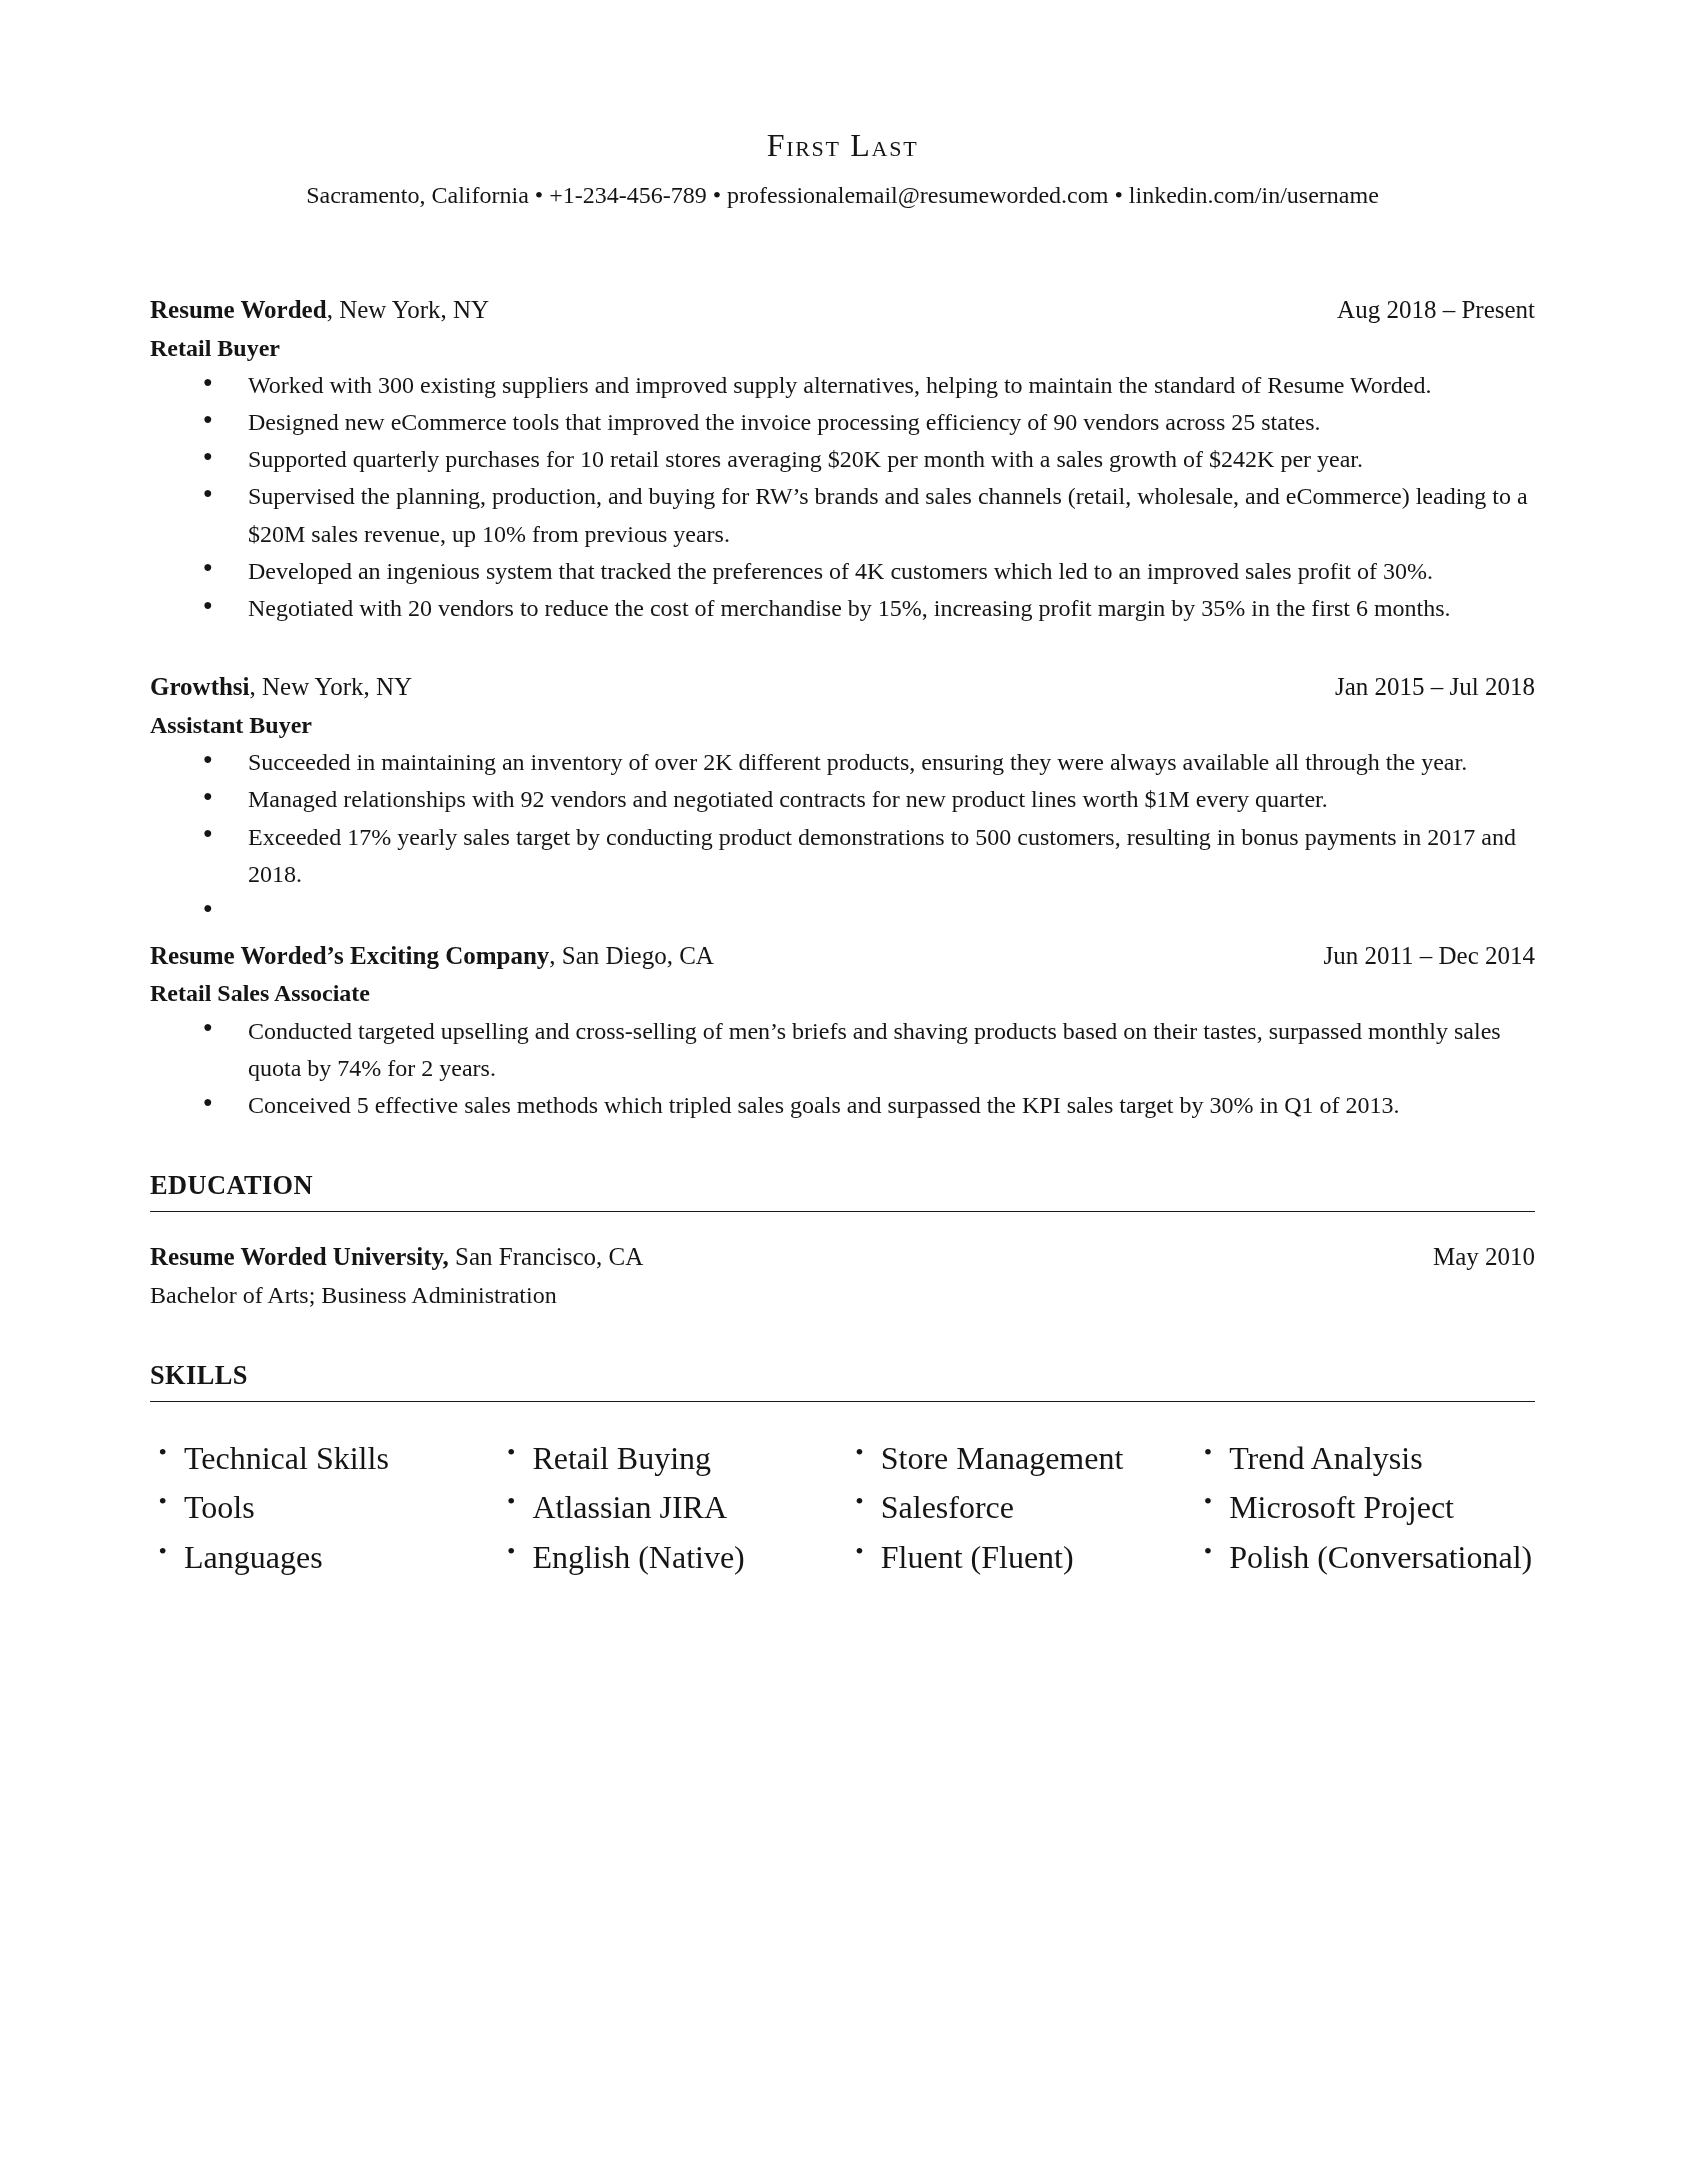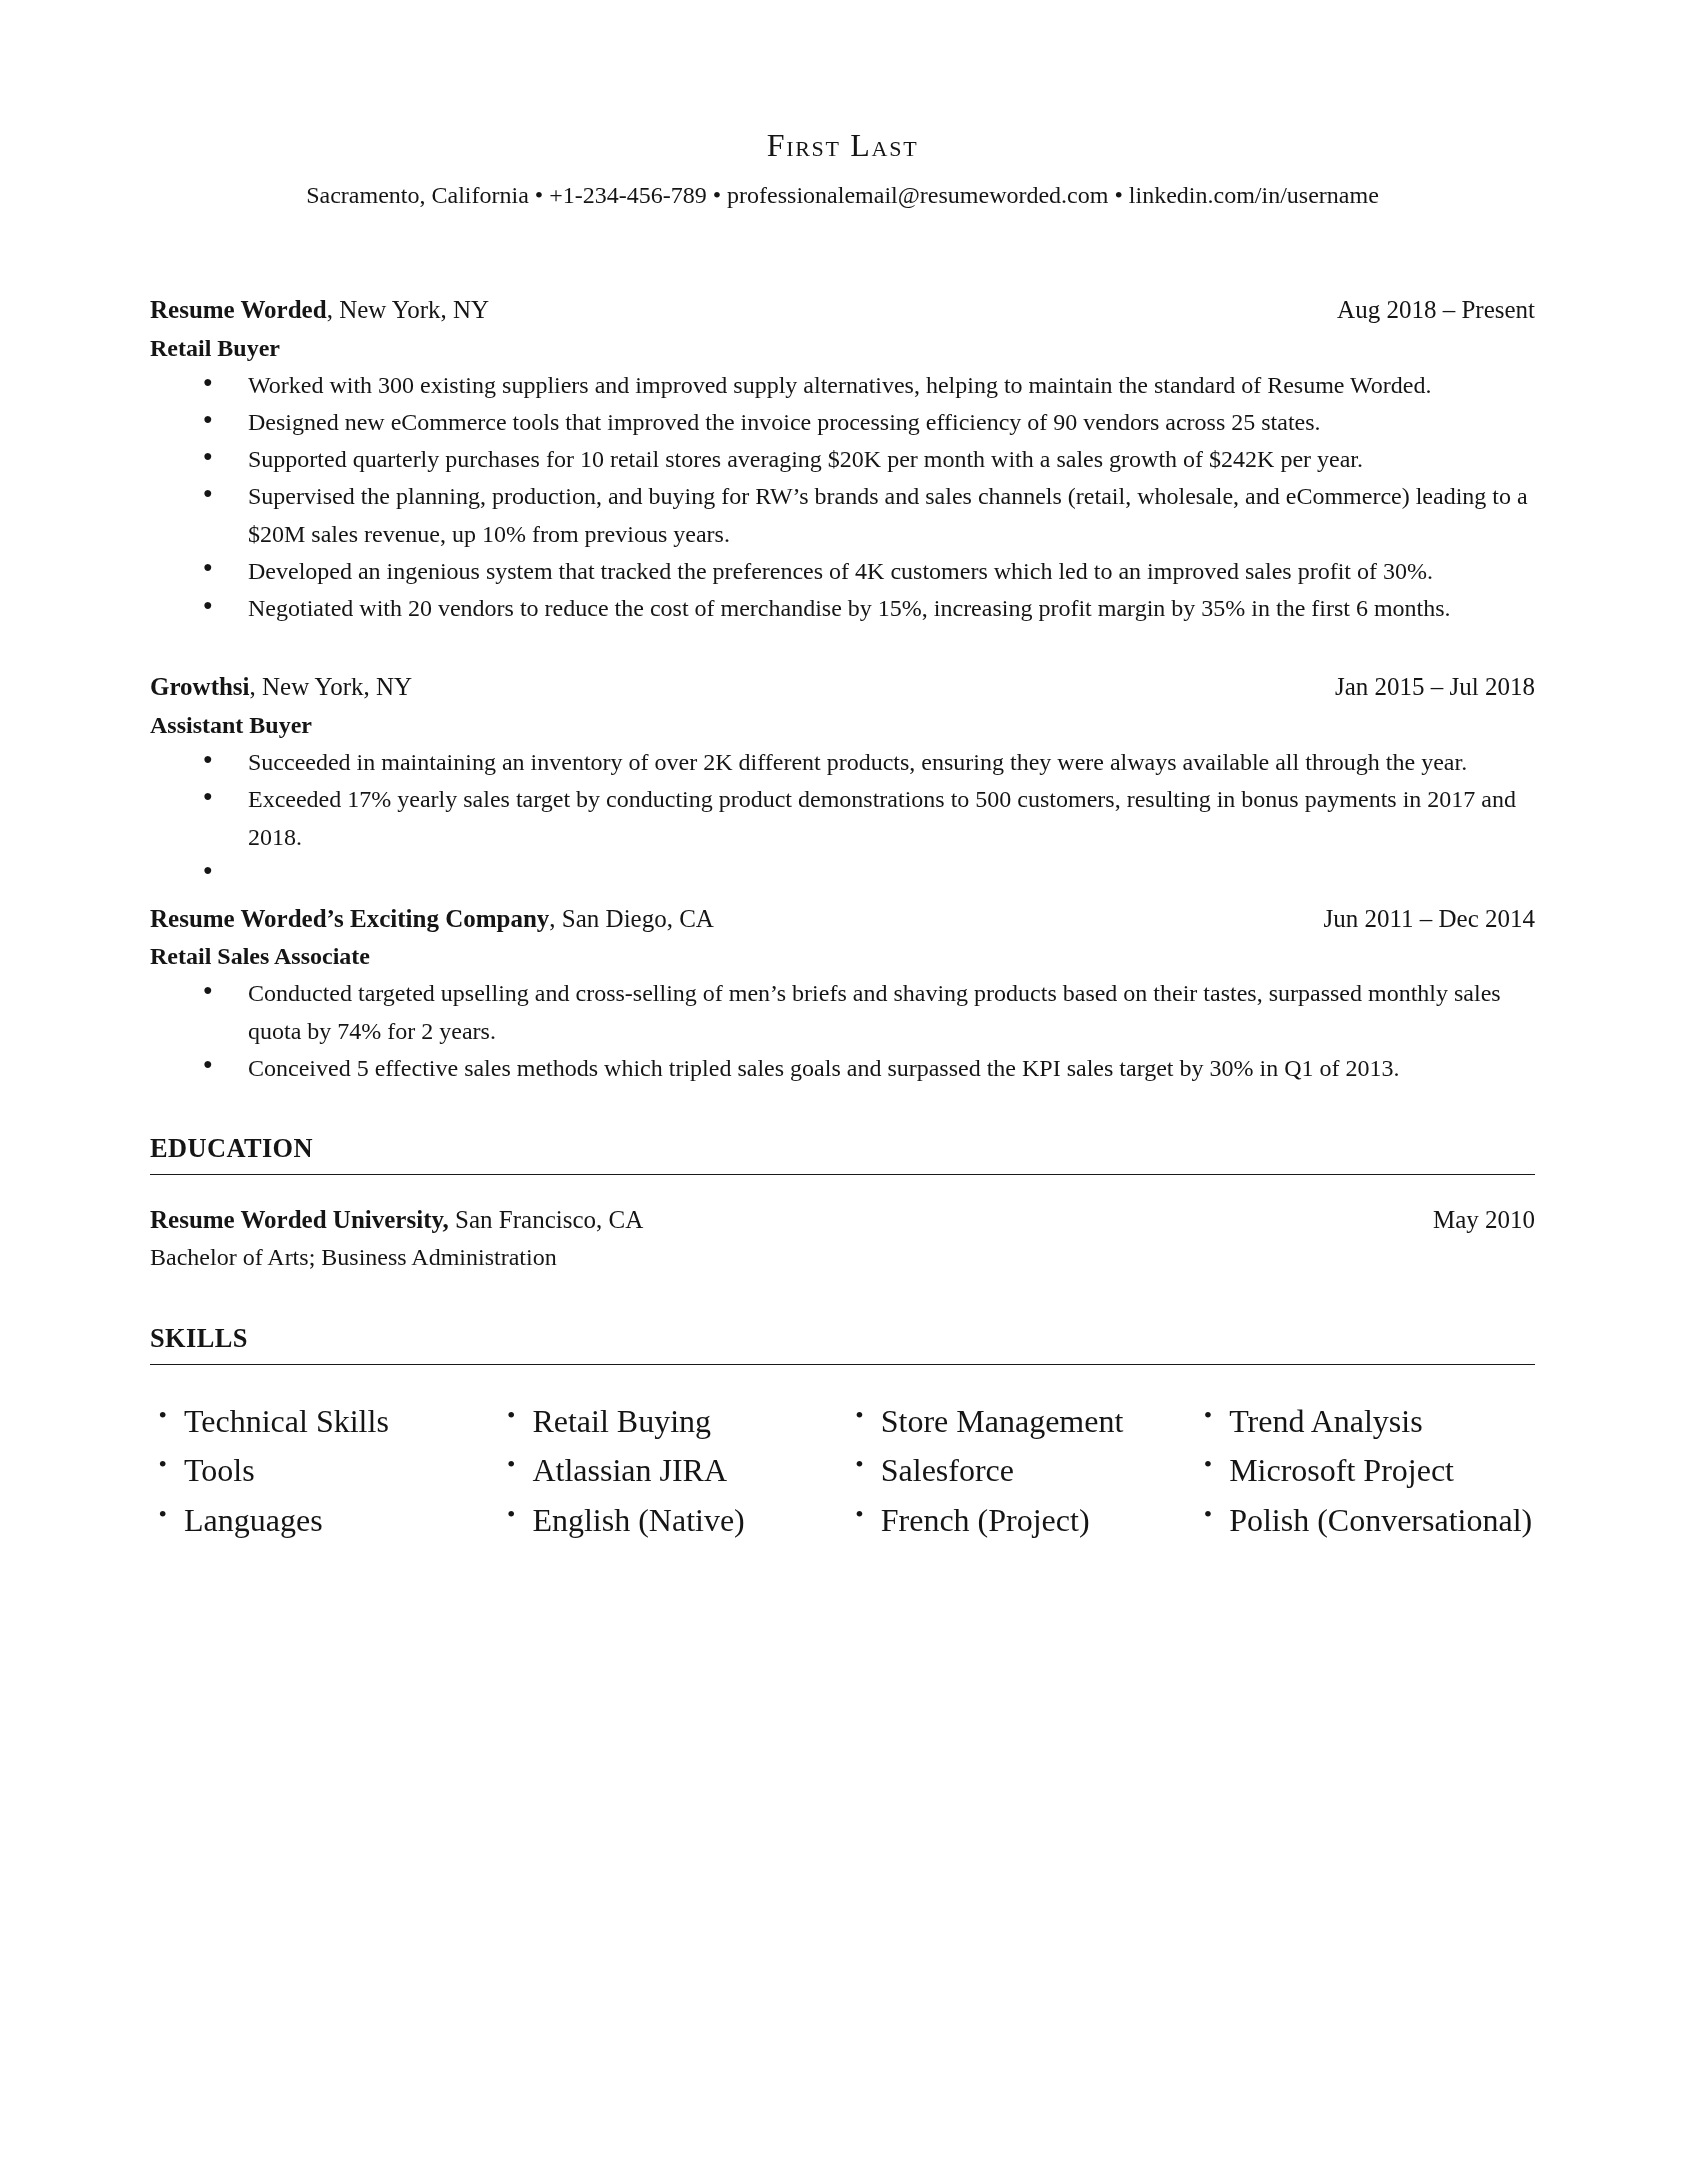--- a/index.html
+++ b/index.html
@@ -135,20 +135,21 @@
       </div>
 
       <div class="job">
         <div class="job-header">
           <div><span class="company-name">Growthsi</span><span>, New York, NY</span></div>
           <div class="job-dates">Jan 2015 – Jul 2018</div>
         </div>
         <div class="job-role">Assistant Buyer</div>
         <ul class="bullets">
           <li>Succeeded in maintaining an inventory of over 2K different products, ensuring they were always available all through the year.</li>
+          <li>Managed relationships with 92 vendors and negotiated contracts for new product lines worth $1M every quarter.</li>
           <li>Exceeded 17% yearly sales target by conducting product demonstrations to 500 customers, resulting in bonus payments in 2017 and 2018.</li>
           <li></li>
         </ul>
       </div>
 
       <div class="job tight">
         <div class="job-header">
           <div><span class="company-name">Resume Worded’s Exciting Company</span><span>, San Diego, CA</span></div>
           <div class="job-dates">Jun 2011 – Dec 2014</div>
         </div>
@@ -182,21 +183,21 @@
         <div class="skill-item">Languages</div>
       </div>
       <div class="skills-column">
         <div class="skill-item">Retail Buying</div>
         <div class="skill-item">Atlassian JIRA</div>
         <div class="skill-item">English (Native)</div>
       </div>
       <div class="skills-column">
         <div class="skill-item">Store Management</div>
         <div class="skill-item">Salesforce</div>
-        <div class="skill-item">French (Project)</div>
+        <div class="skill-item">Fluent (Fluent)</div>
       </div>
       <div class="skills-column">
         <div class="skill-item">Trend Analysis</div>
         <div class="skill-item">Microsoft Project</div>
         <div class="skill-item">Polish (Conversational)</div>
       </div>
     </div>
   </div>
 
 </div>

